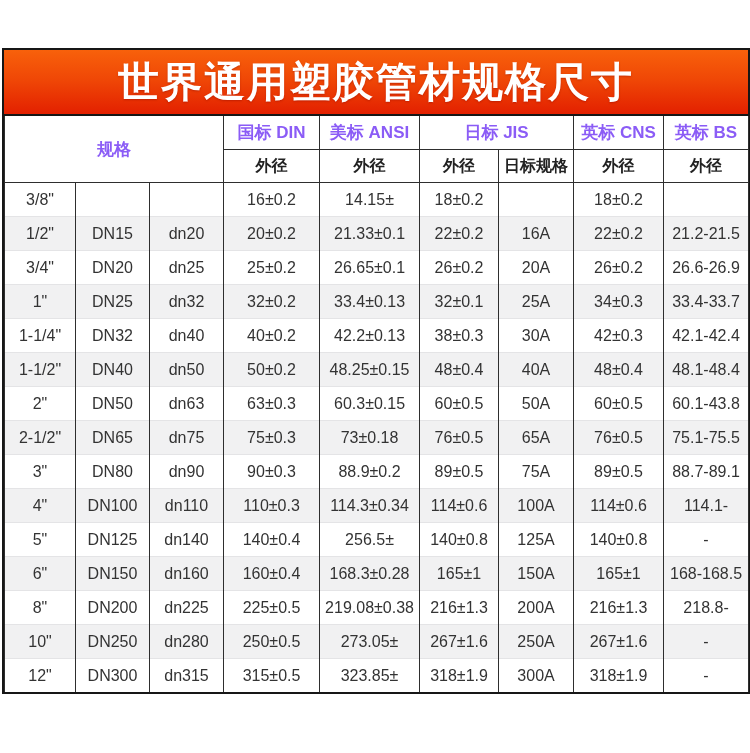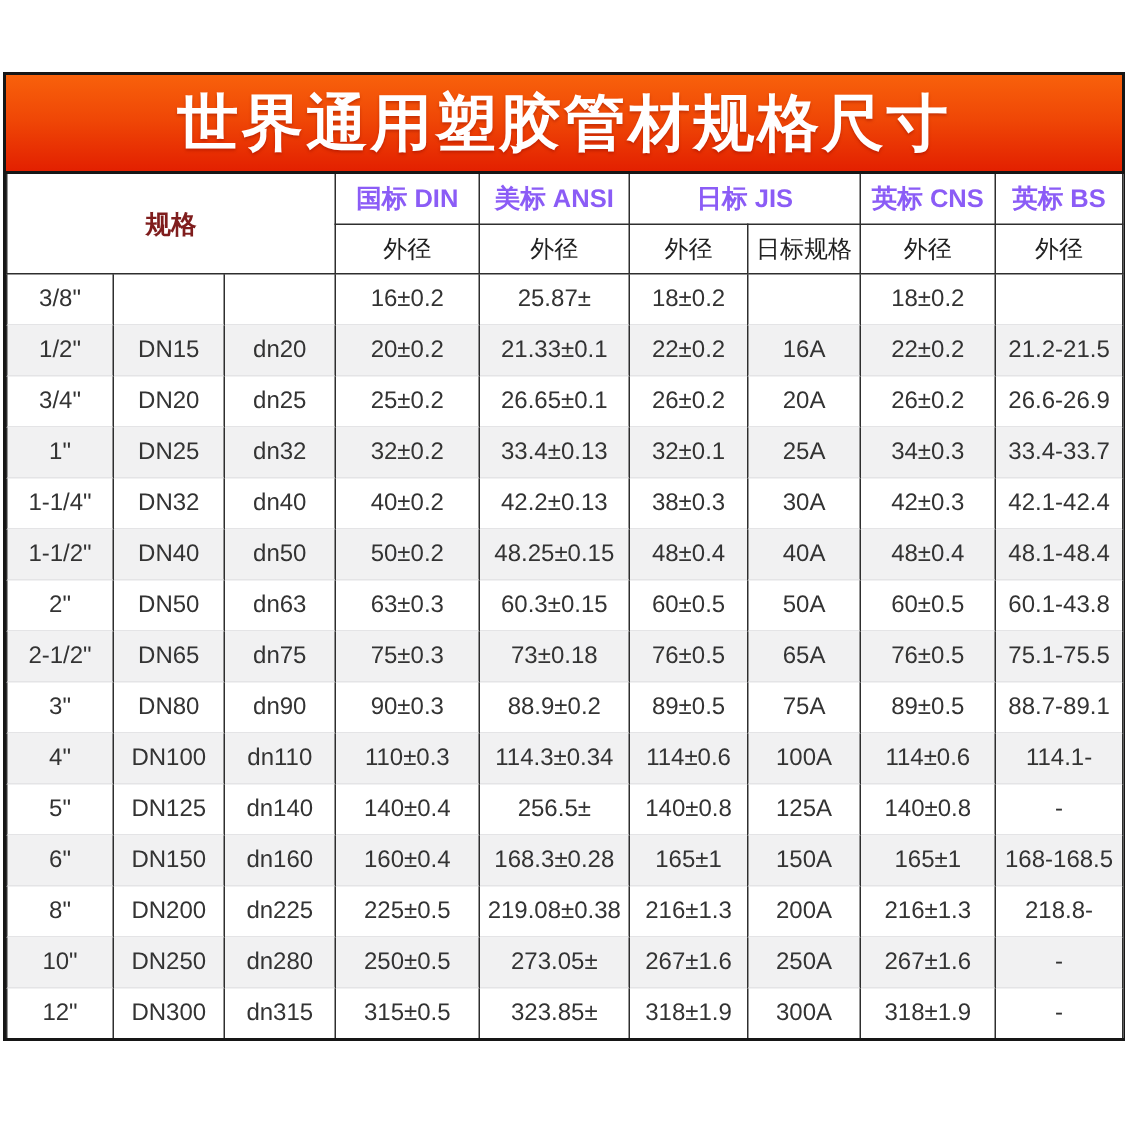--- a/index.html
+++ b/index.html
@@ -55,25 +55,25 @@
     padding: 0;
     overflow: hidden;
     white-space: nowrap;
   }
   .spec-table thead th {
     border-bottom: 1px solid #2e2e2e;
     background: #ffffff;
     color: #8b5cf6;
   }
   .spec-table thead tr.group-row th { height: 33px; font-size: 17px; font-weight: bold; }
-  .spec-table thead tr.sub-row th   { height: 32px; font-size: 16px; font-weight: normal; color: #222222; }
+  .spec-table thead tr.sub-row th   { height: 32px; font-size: 16px; font-weight: bold; color: #222222; }
   .spec-table th.spec-cell {
     font-size: 31px;
     font-weight: bold;
-    color: #7f1d1d;
+    color: #8b5cf6;
   }
   .spec-table tbody td {
     height: 33px;
     font-size: 16px;
     color: #333333;
     border-top: 1px solid #e4e4e6;
   }
   .spec-table tbody tr:nth-child(even) { background: #f1f1f2; }
   .spec-table tbody tr:nth-child(odd)  { background: #ffffff; }
 </style>
@@ -117,21 +117,21 @@
           <th>外径</th>
           <th>外径</th>
         </tr>
       </thead>
       <tbody>
           <tr>
             <td>3/8"</td>
             <td></td>
             <td></td>
             <td>16±0.2</td>
-            <td>25.87±</td>
+            <td>14.15±</td>
             <td>18±0.2</td>
             <td></td>
             <td>18±0.2</td>
             <td></td>
           </tr>
           <tr>
             <td>1/2"</td>
             <td>DN15</td>
             <td>dn20</td>
             <td>20±0.2</td>

